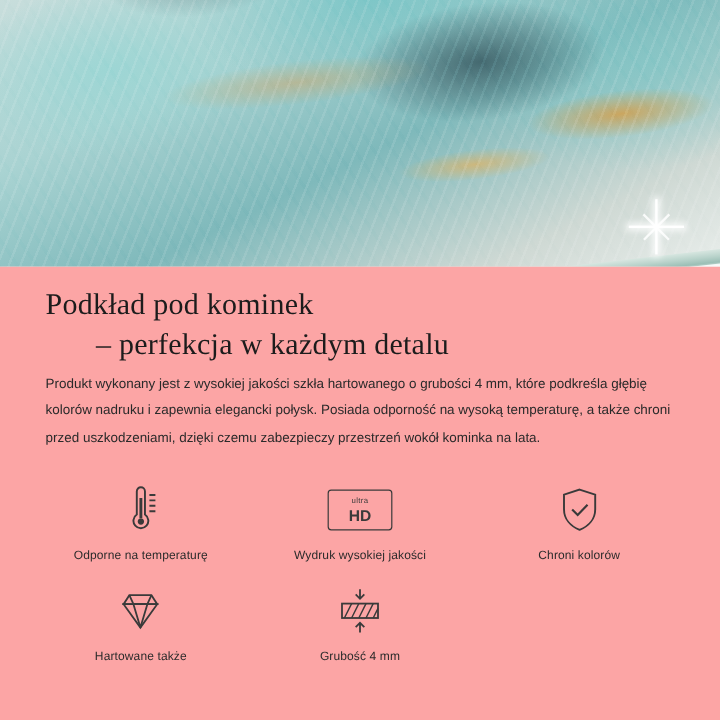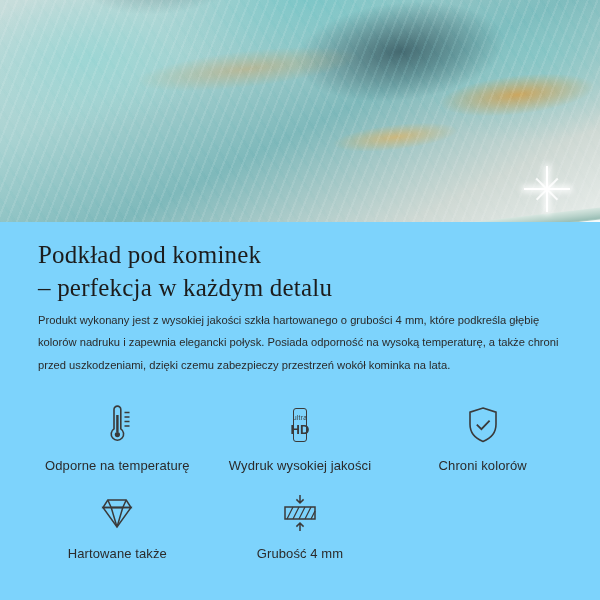--- a/index.html
+++ b/index.html
@@ -5,21 +5,21 @@
   * { box-sizing: border-box; margin: 0; padding: 0; }
   html, body {
     width: 600px; height: 600px;
     background: #ffffff;
     font-family: "Liberation Sans", sans-serif;
     overflow: hidden;
   }
   .page {
     position: relative;
     width: 600px; height: 600px;
-    background: #7dd3fc;
+    background: #fca5a5;
   }
 
   
   .hero {
     position: relative;
     width: 600px;
     height: 222px;
     overflow: hidden;
     background: #ffffff;
   }
@@ -114,21 +114,21 @@
     padding: 16px 34px 0 38px;
   }
   .headline {
     font-family: "Liberation Serif", serif;
     font-size: 25px;
     line-height: 1.33;
     color: #1c1c1c;
     font-weight: 400;
     letter-spacing: 0.2px;
   }
-  .headline .l2 { display: block; }
+  .headline .l2 { display: block; margin-left: 42px; }
   .body-copy {
     margin-top: 4px;
     font-size: 11.2px;
     line-height: 2.05;
     color: #2a2a2a;
     max-width: 535px;
   }
 
   
   .features {
@@ -145,27 +145,27 @@
     justify-content: flex-start;
   }
   .f-icon {
     height: 48px;
     display: flex;
     align-items: center;
     justify-content: center;
   }
   .f-label {
     margin-top: 9px;
-    font-size: 13px;
+    font-size: 10px;
     color: #2b2b2b;
     text-align: center;
     letter-spacing: 0.1px;
   }
   .hd-box {
-    width: 14px; height: 34px;
+    width: 54px; height: 34px;
     border: 1.6px solid #3a3a3a;
     border-radius: 3px;
     display: flex;
     flex-direction: column;
     align-items: center;
     justify-content: center;
     line-height: 1;
   }
   .hd-box .u { font-size: 6.5px; letter-spacing: 0.3px; color: #3a3a3a; }
   .hd-box .hd { font-size: 13px; font-weight: bold; color: #3a3a3a; margin-top: 1px; }

